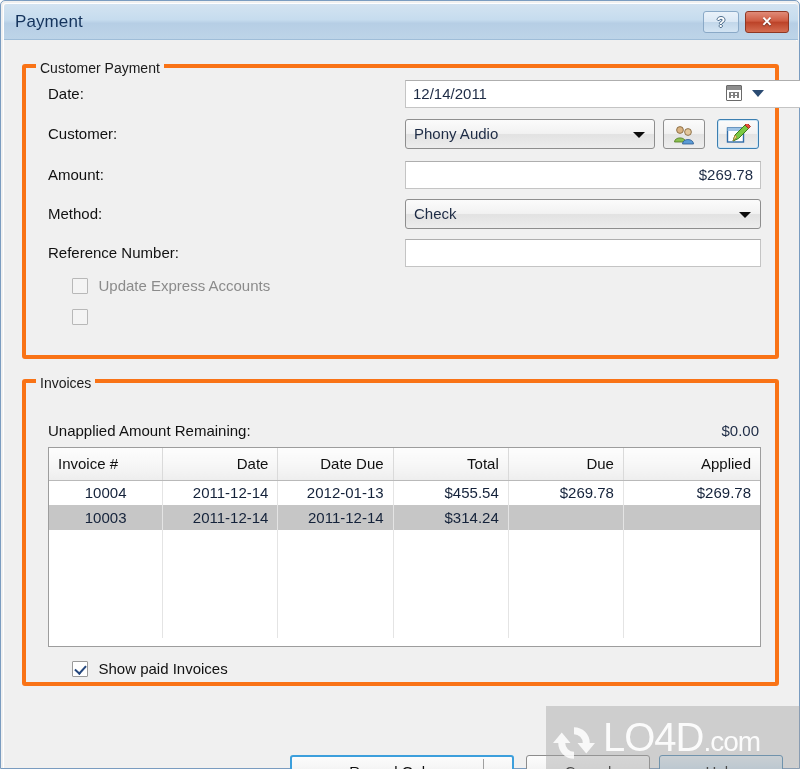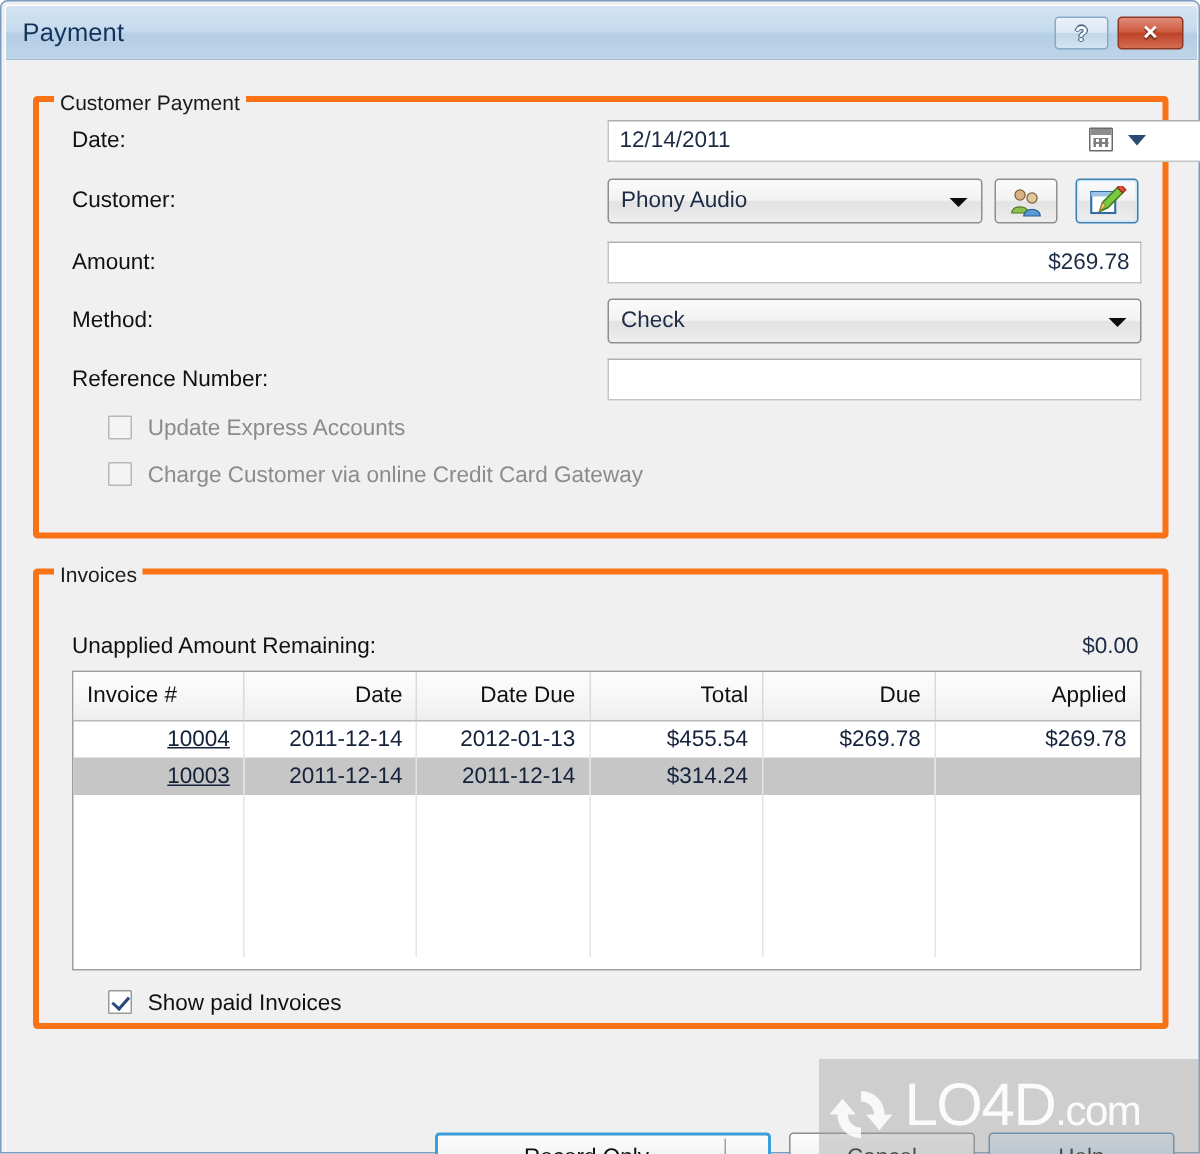--- a/index.html
+++ b/index.html
@@ -276,21 +276,21 @@
   .grid th:last-child { border-right: none; }
   .grid td {
     height: 25px;
     border-right: 1px solid #e4e4e4;
     font-size: 15px;
     color: #14223a;
     text-align: right;
     padding: 0 9px;
     white-space: nowrap;
   }
-  .grid td.first { text-align: right; text-decoration: underline; }
+  .grid td.first { text-align: center; }
   .grid td:last-child { border-right: none; }
   .grid tr.selected td { background: #c6c6c6; color: #14223a; }
   .grid tr.filler td { height: 108px; border-right: 1px solid #e4e4e4; }
   .grid tr.filler td:last-child { border-right: none; }
 
   .showpaid { position: absolute; left: 22px; top: 277px; }
 
   
   .pushbtn {
     position: absolute;
@@ -404,21 +404,20 @@
 
       <div class="field-label" style="left:22px; top:176px;">Reference Number:</div>
       <div class="textinput" style="left:379px; top:171px; width:356px;"></div>
 
       <div class="checkrow disabled" style="left:22px; top:209px;">
         <span class="checkbox disabled"></span>
         <span class="cb-label">Update Express Accounts</span>
       </div>
       <div class="checkrow disabled" style="left:22px; top:240px;">
         <span class="checkbox disabled"></span>
-        <span class="cb-label">Charge Customer via online Credit Card Gateway</span>
       </div>
     </div>
 
     <div class="groupbox" id="group-invoices">
       <div class="groupbox-title">Invoices</div>
 
       <div class="unapplied-label">Unapplied Amount Remaining:</div>
       <div class="unapplied-value">$0.00</div>
 
       <div class="grid">

